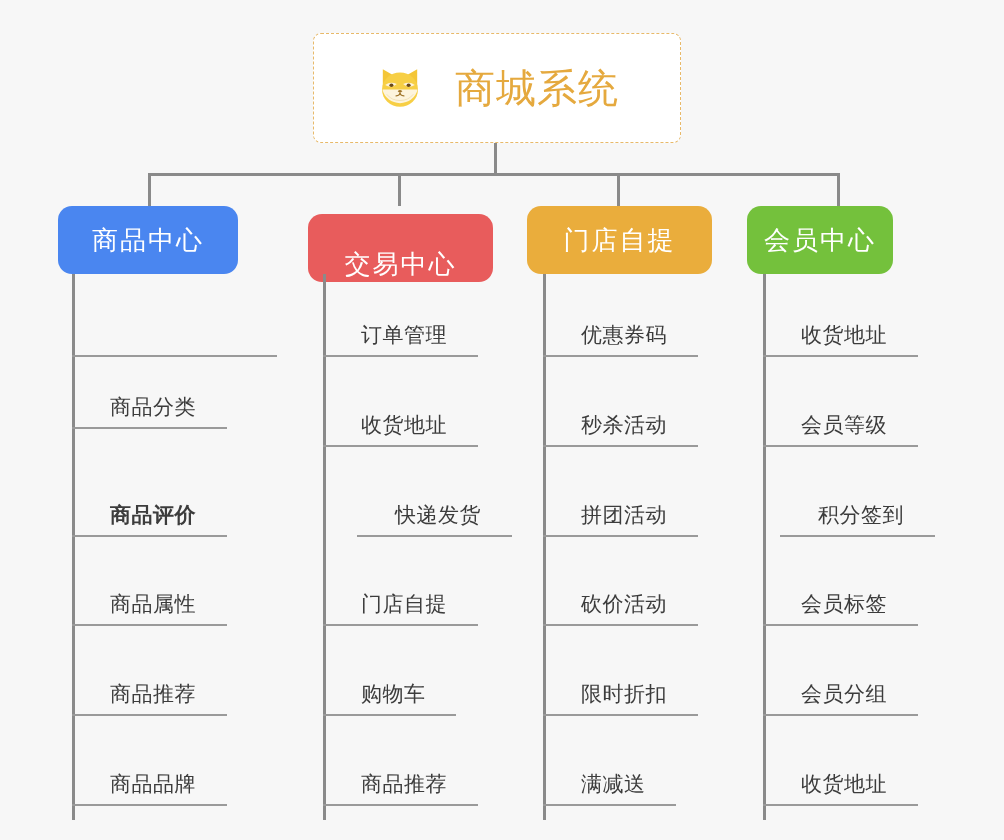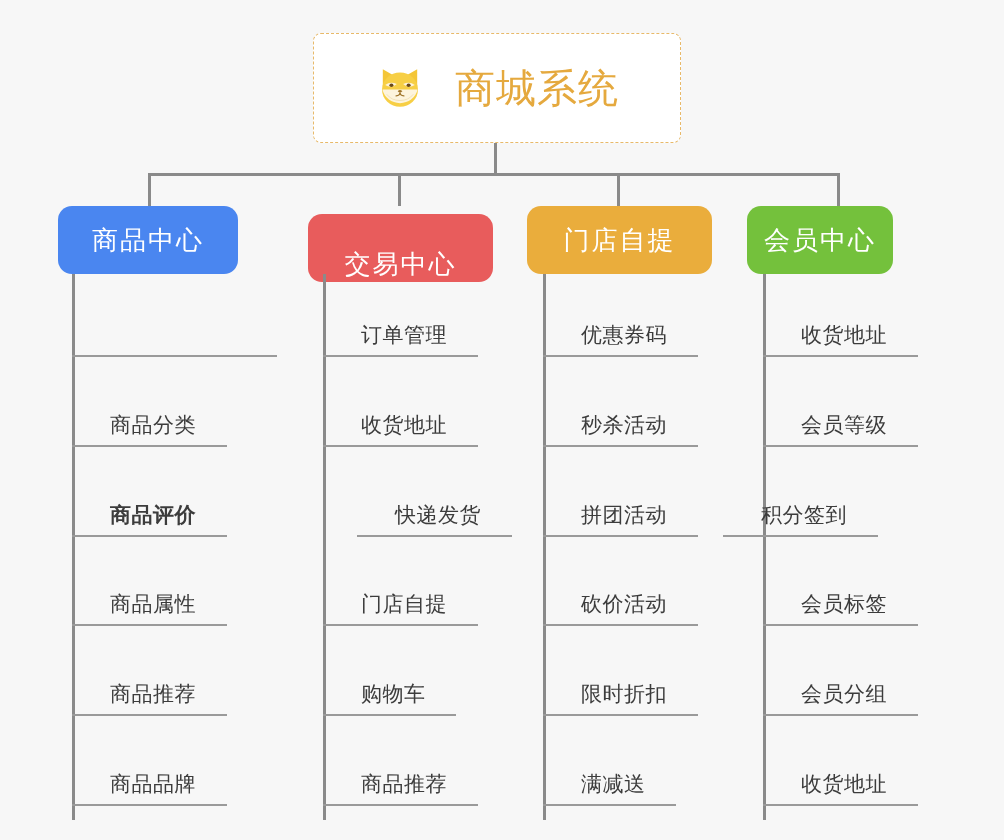--- a/index.html
+++ b/index.html
@@ -144,21 +144,21 @@
   <div class="conn conn-drop" style="left: 837px; top: 173px; height: 33px; background: rgb(138, 138, 138);"></div>
 
   <div class="col-header" style="left: 58px; top: 206px; width: 180px; background: rgb(74, 134, 240);">
     <span>商品中心</span>
   </div>
   <div class="col-spine" style="left: 72px; top: 274px; height: 546px; background: rgb(138, 138, 138);"></div>
 
   <div class="leaf" style="left:72px; top:309px; width:205px;">
     <span class="leaf-rule" style="width: 205px; background: rgb(154, 154, 154);"></span>
   </div>
-  <div class="leaf" style="left:72px; top:399px; width:155px;font-family:Liberation Serif, serif;">
+  <div class="leaf" style="left:72px; top:381px; width:155px;font-family:Liberation Serif, serif;">
     <span class="leaf-label">商品分类</span>
     <span class="leaf-rule" style="width: 155px; background: rgb(154, 154, 154);"></span>
   </div>
   <div class="leaf" style="left:72px; top:489px; width:155px;font-weight:bold;">
     <span class="leaf-label">商品评价</span>
     <span class="leaf-rule" style="width: 155px; background: rgb(154, 154, 154);"></span>
   </div>
   <div class="leaf" style="left:72px; top:578px; width:155px;">
     <span class="leaf-label">商品属性</span>
     <span class="leaf-rule" style="width: 155px; background: rgb(154, 154, 154);"></span>
@@ -238,21 +238,21 @@
   <div class="col-spine" style="left: 763px; top: 274px; height: 546px; background: rgb(138, 138, 138);"></div>
 
   <div class="leaf" style="left:763px; top:309px; width:155px;">
     <span class="leaf-label">收货地址</span>
     <span class="leaf-rule" style="width: 155px; background: rgb(154, 154, 154);"></span>
   </div>
   <div class="leaf" style="left:763px; top:399px; width:155px;">
     <span class="leaf-label">会员等级</span>
     <span class="leaf-rule" style="width: 155px; background: rgb(154, 154, 154);"></span>
   </div>
-  <div class="leaf" style="left:723px; top:489px; width:155px;">
+  <div class="leaf" style="left:780px; top:489px; width:155px;">
     <span class="leaf-label">积分签到</span>
     <span class="leaf-rule" style="width: 155px; background: rgb(154, 154, 154);"></span>
   </div>
   <div class="leaf" style="left:763px; top:578px; width:155px;">
     <span class="leaf-label">会员标签</span>
     <span class="leaf-rule" style="width: 155px; background: rgb(154, 154, 154);"></span>
   </div>
   <div class="leaf" style="left:763px; top:668px; width:155px;">
     <span class="leaf-label">会员分组</span>
     <span class="leaf-rule" style="width: 155px; background: rgb(154, 154, 154);"></span>

